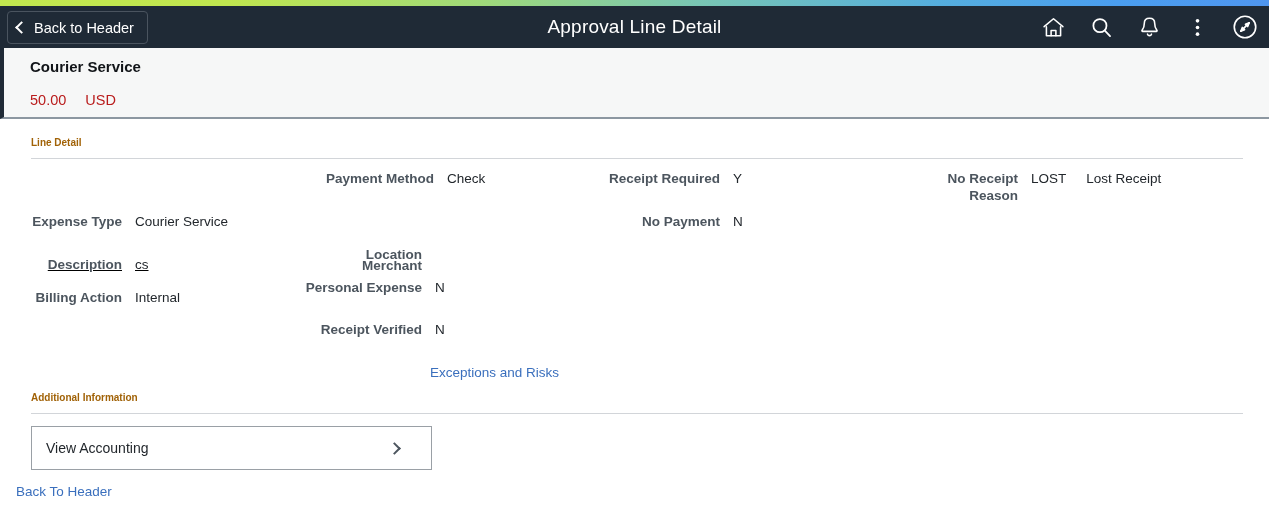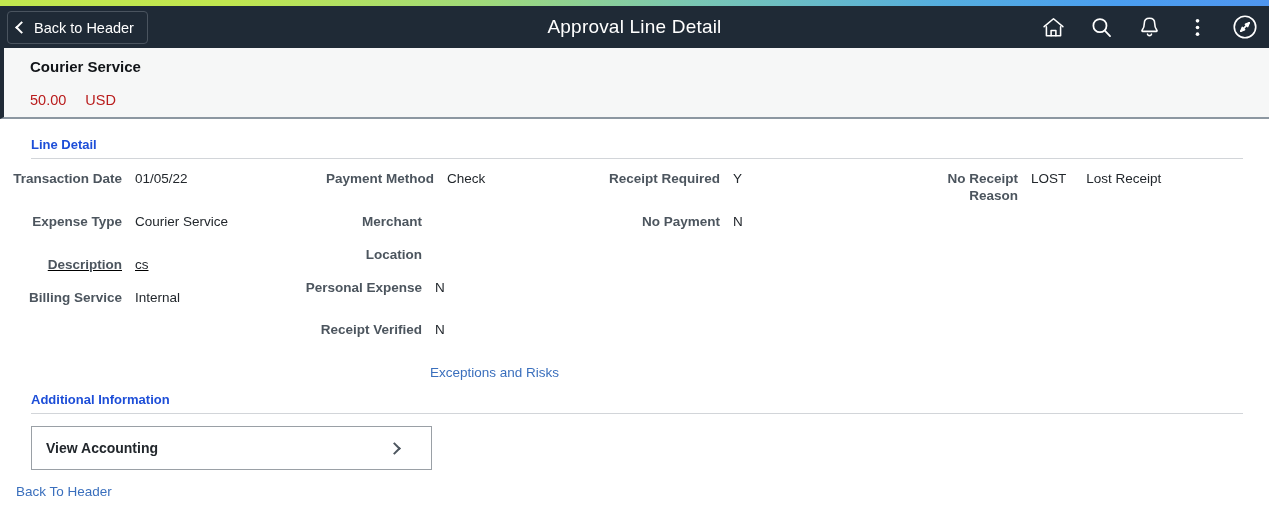--- a/index.html
+++ b/index.html
@@ -66,21 +66,21 @@
   }
   .summary-amount {
     position: absolute; top: 44px; left: 26px;
     font-size: 14.5px; color: #b91c1c;
   }
   .summary-amount .cur { margin-left: 19px; }
 
   
   .section-head {
     position: absolute; left: 31px;
-    font-size: 13px; font-weight: bold; color: #1d4ed8;
+    font-size: 10px; font-weight: bold; color: #a16207;
   }
   .section-rule {
     position: absolute; left: 31px; height: 1px; background: #d2d5d9;
   }
 
   .field { position: absolute; display: flex; align-items: flex-start; }
   .flabel {
     font-size: 13.5px; font-weight: bold; color: #4c555e;
     text-align: right; line-height: 17px;
   }
@@ -93,21 +93,21 @@
   .link {
     position: absolute; font-size: 13.5px; color: #3a6fbd; cursor: pointer;
     text-decoration: none;
   }
 
   .accordion {
     position: absolute; left: 31px; top: 426px;
     width: 401px; height: 44px;
     border: 1px solid #9aa0a6; background: #ffffff;
     display: flex; align-items: center; justify-content: space-between;
-    padding: 0 28px 0 14px; cursor: pointer; font-weight: bold;
+    padding: 0 28px 0 14px; cursor: pointer;
   }
   .accordion-label { font-size: 14px; color: #22272c; }
   .acc-chev {
     width: 9px; height: 9px;
     border-right: 2px solid #4c555e; border-top: 2px solid #4c555e;
     transform: rotate(45deg); margin-right: 4px;
   }
 </style>
 </head>
 <body>
@@ -172,47 +172,43 @@
   <div class="summary-band">
     <div class="summary-title">Courier Service</div>
     <div class="summary-amount">
       <span>50.00</span><span class="cur">USD</span>
     </div>
   </div>
 
   <div class="section-head" style="top:137px;">Line Detail</div>
   <div class="section-rule" style="top:158px; width:1212px;"></div>
 
-  <div class="field" style="top:170px; left:0px; width:250px;">
-    <div class="flabel" style="width:122px;">Transaction Date</div>
-    <div class="fvalue">01/05/22</div>
-  </div>
 
   <div class="field" style="top:213px; left:0px; width:290px;">
     <div class="flabel" style="width:122px;">Expense Type</div>
     <div class="fvalue">Courier Service</div>
   </div>
 
   <div class="field" style="top:256px; left:0px; width:250px;text-decoration:underline;">
     <div class="flabel" style="width:122px;">Description</div>
     <div class="fvalue">cs</div>
   </div>
 
   <div class="field" style="top:289px; left:0px; width:250px;">
-    <div class="flabel" style="width:122px;">Billing Service</div>
+    <div class="flabel" style="width:122px;">Billing Action</div>
     <div class="fvalue">Internal</div>
   </div>
 
   <div class="field" style="top:170px; left:309px; width:250px;">
     <div class="flabel" style="width:125px;">Payment Method</div>
     <div class="fvalue">Check</div>
   </div>
 
   <div class="field" style="top:213px; left:297px; width:250px;">
-    <div class="flabel" style="width:125px;">Merchant</div>
+    <div class="flabel" style="width:125px;margin-top:44px;">Merchant</div>
     <div class="fvalue"></div>
   </div>
 
   <div class="field" style="top:246px; left:297px; width:250px;">
     <div class="flabel" style="width:125px;">Location</div>
     <div class="fvalue"></div>
   </div>
 
   <div class="field" style="top:279px; left:297px; width:250px;">
     <div class="flabel" style="width:125px;">Personal Expense</div>

